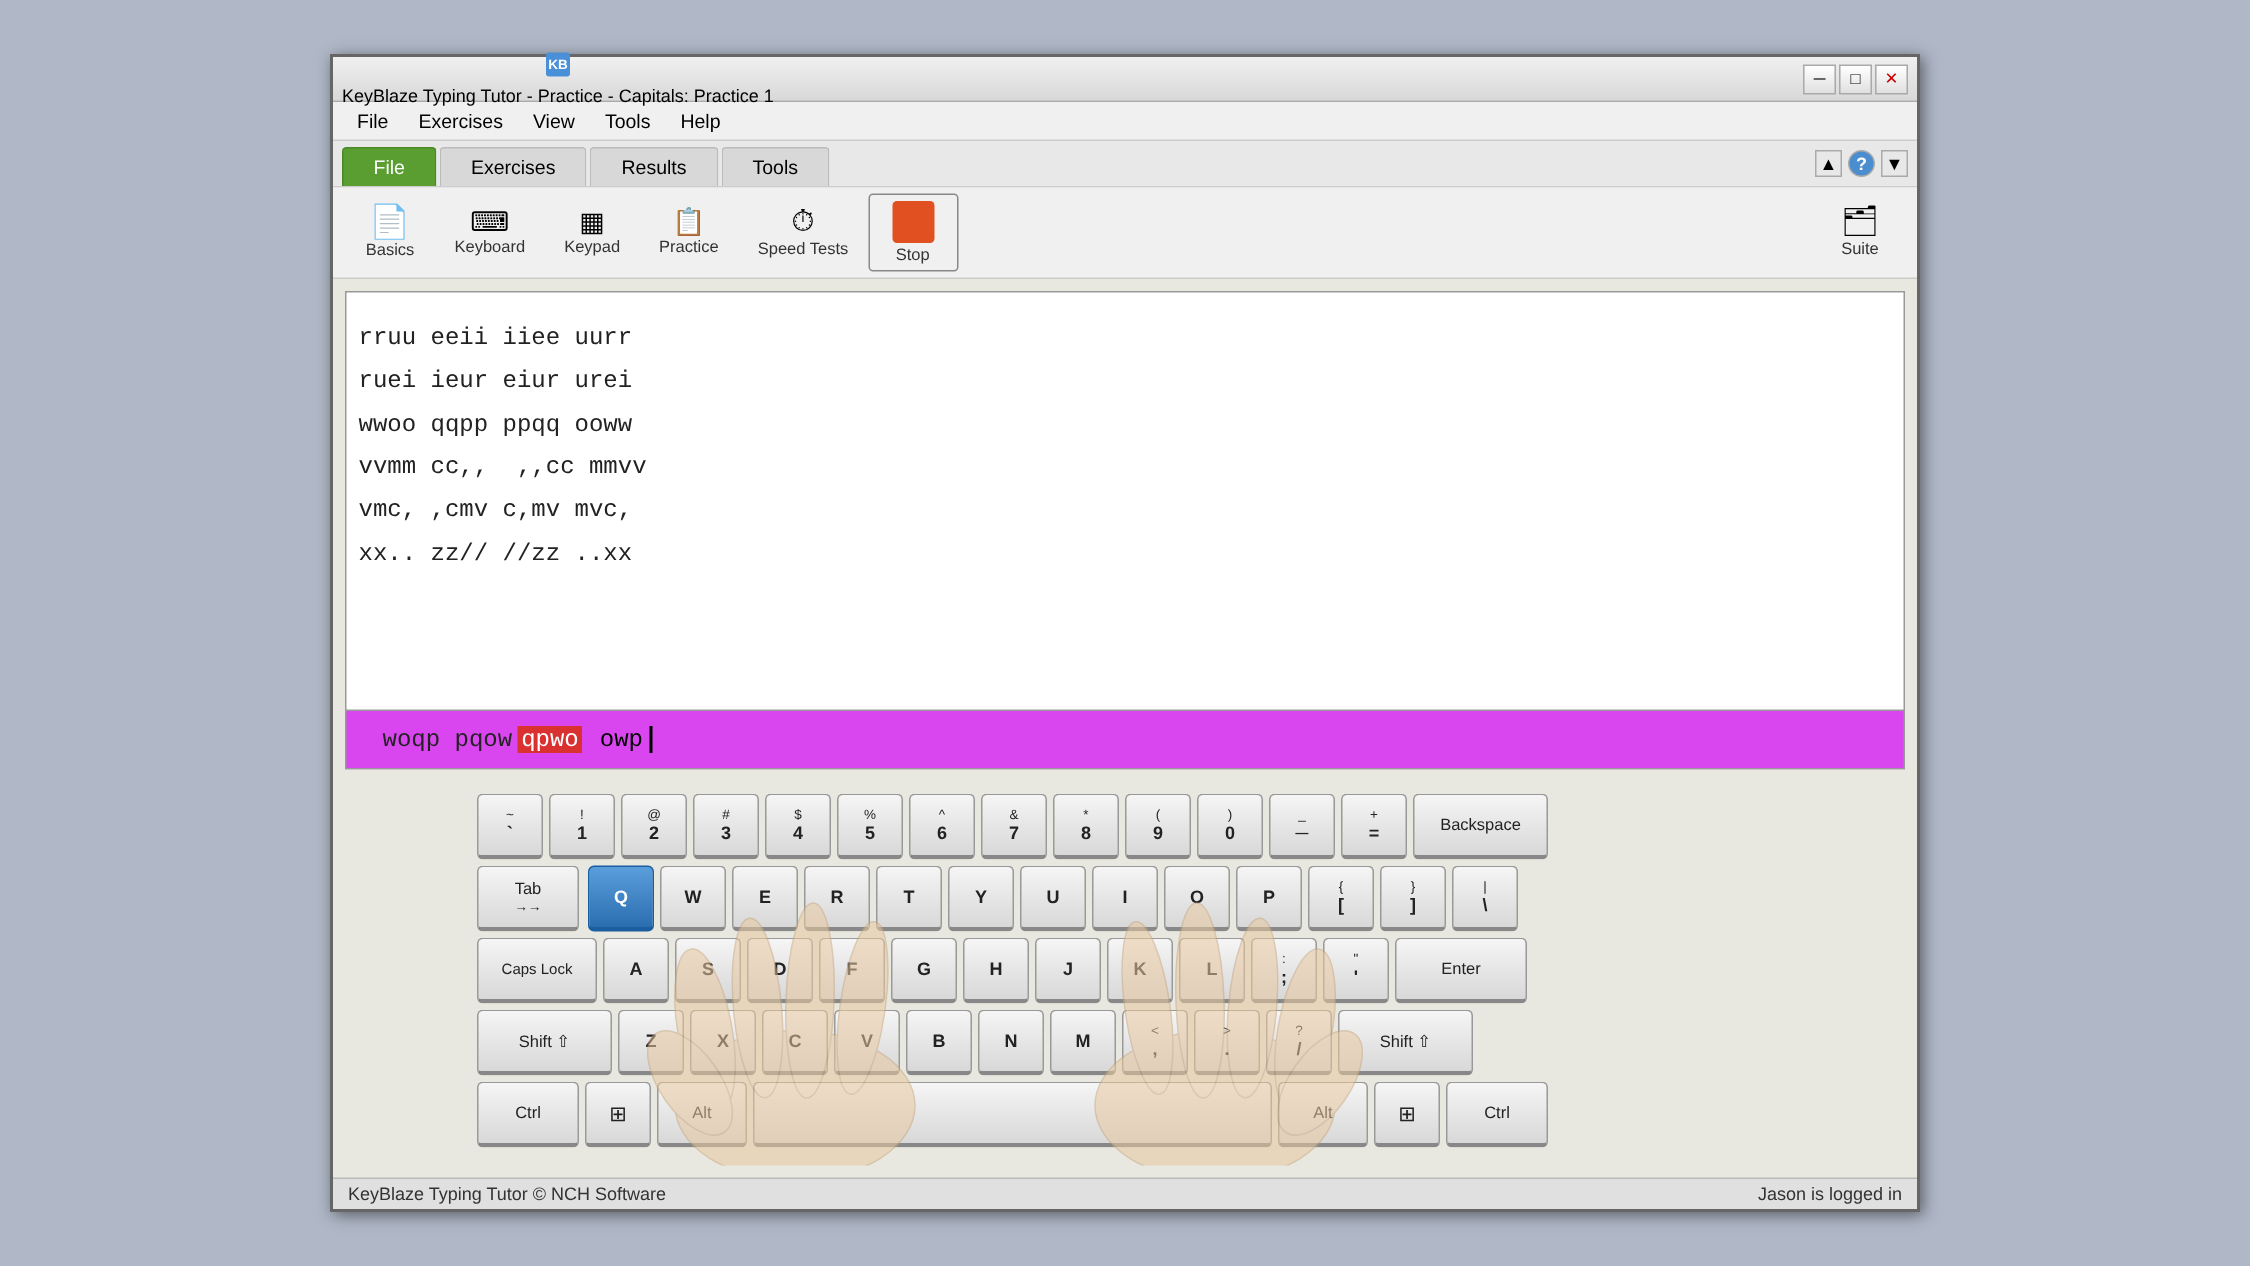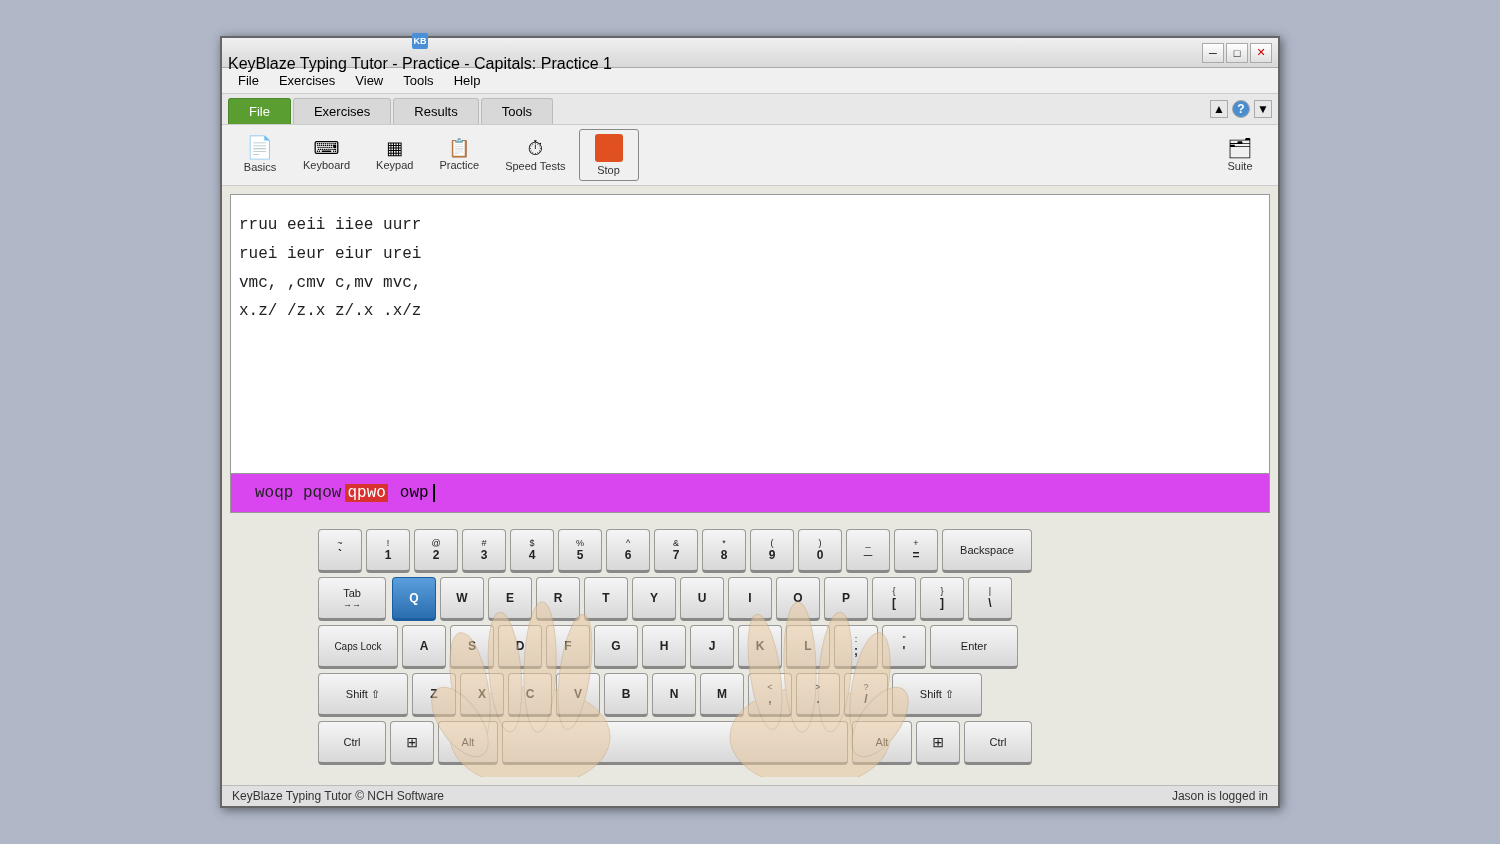--- a/index.html
+++ b/index.html
@@ -41,21 +41,21 @@
       background: #4a90d9;
       border-radius: 2px;
       display: flex;
       align-items: center;
       justify-content: center;
       font-size: 10px;
       color: white;
       font-weight: bold;
     }
     .title-bar-title {
-      font-size: 16px;
+      font-size: 12px;
       color: #000;
     }
     .title-bar-controls {
       display: flex;
       gap: 2px;
     }
     .tb-btn {
       width: 22px;
       height: 20px;
       background: linear-gradient(to bottom, #fff, #e0e0e0);
@@ -370,22 +370,24 @@
       <span class="tool-icon" style="font-size:20px;">🗂</span>
       <span class="tool-label">Suite</span>
     </div>
   </div>
 
   <div class="main-content">
 
     <div class="practice-area">
       <div class="practice-line">rruu eeii iiee uurr</div>
       <div class="practice-line">ruei ieur eiur urei</div>
+      <div class="practice-line">wwoo qqpp ppqq ooww</div>
+      <div class="practice-line">vvmm cc,,  ,,cc mmvv</div>
       <div class="practice-line">vmc, ,cmv c,mv mvc,</div>
-      <div class="practice-line">x.z/ /z.x z/.x .x/z</div>
+      <div class="practice-line">xx.. zz// //zz ..xx</div>
     </div>
 
     <div class="input-line">
       <span class="typed-correct">woqp pqow </span>
       <span class="typed-error">qpwo</span>
       <span style="margin-left:8px;">owp</span>
         <span class="input-cursor"></span>
     </div>
 
     <div class="keyboard-area">

